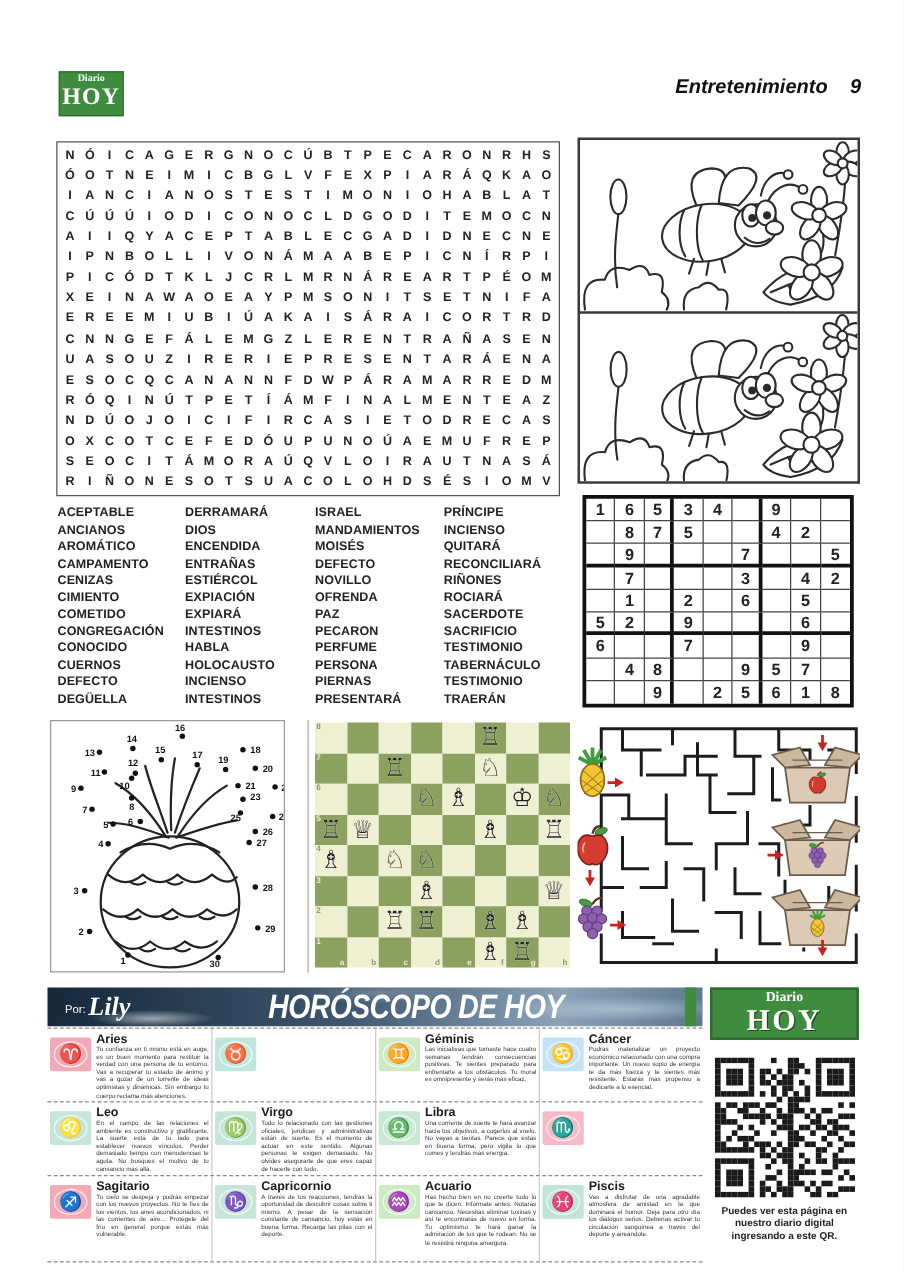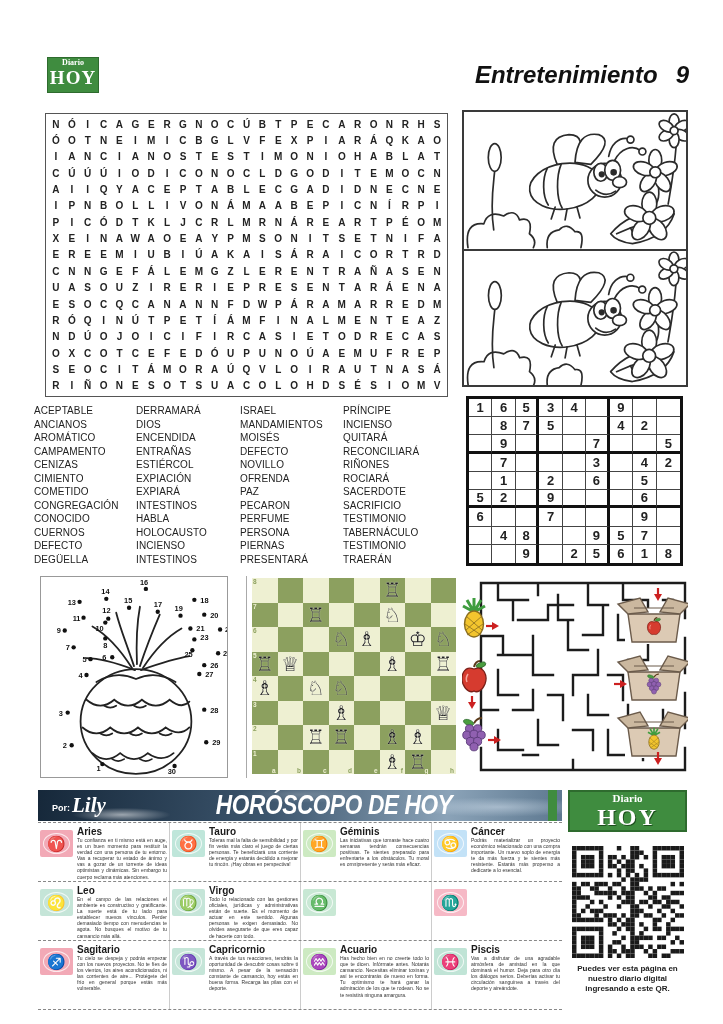--- a/index.html
+++ b/index.html
@@ -3,29 +3,29 @@
 <meta charset="utf-8">
 <style>
   html,body{margin:0;padding:0;background:#e8e8e8;font-family:"Liberation Sans",sans-serif;}
   .page{position:relative;width:723px;height:1024px;background:#fff;margin:0 auto;overflow:hidden;color:#111;}
 
   
   .hdr-logo{position:absolute;left:47px;top:57px;width:50px;height:34px;background:var(--green,#3f8c3f);border:1px solid #2e6b2e;text-align:center;color:#fff;}
   .hdr-logo .lt{font-family:"Liberation Serif",serif;font-weight:bold;font-size:8px;line-height:9px;}
   .hdr-logo .lm{font-family:"Liberation Serif",serif;font-weight:bold;font-size:19px;line-height:21px;letter-spacing:1px;}
   .hdr-date{position:absolute;left:106px;top:66px;font-size:15px;color:#222;}
-  .hdr-section{position:absolute;right:34px;top:61px;font-size:24px;font-weight:bold;font-style:italic;color:#111;}
+  .hdr-section{position:absolute;right:34px;top:61px;font-size:16px;font-weight:bold;font-style:italic;color:#111;}
   .hdr-section .pg{margin-left:18px;}
 
   
   .ws-box{position:absolute;left:45px;top:113px;width:403px;height:284px;border:1px solid #555;box-sizing:border-box;background:#fff;display:grid;grid-template-columns:repeat(25,1fr);grid-template-rows:repeat(17,1fr);padding:2px;}
   .ws-cell{display:flex;align-items:center;justify-content:center;font-size:10px;font-weight:bold;color:#222;}
 
   
-  .wordlist{position:absolute;left:34px;top:404px;width:404px;height:164px;display:grid;grid-template-columns:102px 104px 103px 95px;}
+  .wordlist{position:absolute;left:46px;top:404px;width:404px;height:164px;display:grid;grid-template-columns:102px 104px 103px 95px;font-weight:bold;}
   .wl-col{display:flex;flex-direction:column;}
   .wl-item{font-size:10px;line-height:13.5px;color:#222;letter-spacing:.1px;}
 
   
   .bees{position:absolute;left:462px;top:110px;width:226px;height:277px;border:2px solid #3a3a3a;box-sizing:border-box;background:#fff;}
   .bee-panel{width:100%;height:50%;box-sizing:border-box;overflow:hidden;}
   .bee-panel+.bee-panel{border-top:2px solid #3a3a3a;}
   .bee-panel svg{display:block;width:100%;height:100%;}
 
   
@@ -56,21 +56,21 @@
   .maze svg{display:block;width:100%;height:100%;}
 
   
   .h-bar{position:absolute;left:38px;top:790px;width:524px;height:31px;background:
     radial-gradient(70px 10px at 16% 80%,rgba(255,255,255,.55),rgba(255,255,255,0) 70%),
     radial-gradient(90px 12px at 50% 15%,rgba(255,255,255,.22),rgba(255,255,255,0) 70%),
     radial-gradient(130px 14px at 88% 55%,rgba(215,228,240,.5),rgba(215,228,240,0) 70%),
     linear-gradient(95deg,#16283a,#3d566e 45%,#8ba3b8 78%,#5d7890);
     display:flex;align-items:center;}
   .h-byline{margin-left:14px;color:#fff;white-space:nowrap;}
-  .h-byline .por{font-size:9px;font-weight:bold;vertical-align:middle;}
+  .h-byline .por{font-size:9px;font-weight:normal;vertical-align:middle;}
   .h-byline .lily{font-family:"Liberation Serif",serif;font-style:italic;font-weight:bold;font-size:21px;margin-left:2px;}
   .h-title{flex:1;text-align:center;color:#fff;font-weight:bold;font-style:italic;font-size:27px;letter-spacing:-.5px;transform:scaleX(.84);white-space:nowrap;}
   .h-cap{position:absolute;left:548px;top:790px;width:9px;height:31px;background:var(--green,#3f8c3f);}
 
   .h-rows{position:absolute;left:38px;top:822px;width:524px;}
   .h-row{display:flex;border-top:1px dashed #888;}
   .h-row:last-child{border-bottom:1px dashed #888;}
   .h-entry{width:25%;box-sizing:border-box;display:flex;padding:3px 2px 2px 2px;overflow:hidden;}
   .h-entry+.h-entry{border-left:1px solid #ccc;}
   .h-icon{width:33px;height:27px;border-radius:2px;flex:0 0 33px;margin-top:4px;display:flex;align-items:center;justify-content:center;position:relative;}
@@ -1149,24 +1149,20 @@
           </div>
         <div class="h-txt">
             <div class="h-name">Aries</div>
             <div class="h-body">Tu confianza en ti mismo está en auge, es un buen momento para restituir la verdad con una persona de tu entorno. Vas a recuperar tu estado de ánimo y vas a gozar de un torrente de ideas optimistas y dinámicas. Sin embargo tu cuerpo reclama más atenciones.</div>
           </div>
         </div>
         <div class="h-entry">
           <div class="h-icon" style="background:#bfe6da">
             <span class="sym" style="color:#2e7d6e">♉</span>
           </div>
-        <div class="h-txt">
-            <div class="h-name">Tauro</div>
-            <div class="h-body">Toleras mal la falta de sensibilidad y por fin verás más claro el juego de ciertas personas. Te beneficiará una corriente de energía y estarás decidido a mejorar tu rincón. ¡Hay obras en perspectiva!</div>
-          </div>
         </div>
         <div class="h-entry">
           <div class="h-icon" style="background:#cdeac2">
             <span class="sym" style="color:#4e8c3f">♊</span>
           </div>
         <div class="h-txt">
             <div class="h-name">Géminis</div>
             <div class="h-body">Las iniciativas que tomaste hace cuatro semanas tendrán consecuencias positivas. Te sientes preparado para enfrentarte a los obstáculos. Tu moral es omnipresente y serás más eficaz.</div>
           </div>
         </div>
@@ -1195,20 +1191,24 @@
             <span class="sym" style="color:#2e7d6e">♍</span>
           </div>
         <div class="h-txt">
             <div class="h-name">Virgo</div>
             <div class="h-body">Todo lo relacionado con las gestiones oficiales, jurídicas y administrativas están de suerte. Es el momento de actuar en este sentido. Algunas personas te exigen demasiado. No olvides asegurarte de que eres capaz de hacerte con todo.</div>
           </div>
         </div>
         <div class="h-entry">
           <div class="h-icon" style="background:#c8e8d4">
             <span class="sym" style="color:#3a8a62">♎</span>
+          </div>
+        <div class="h-txt">
+            <div class="h-name">Libra</div>
+            <div class="h-body">Una corriente de suerte te hará avanzar hacia tus objetivos, a cogerlos al vuelo. No vayas a tientas. Parece que estás en buena forma, pero vigila lo que comes y tendrás más energía.</div>
           </div>
         </div>
         <div class="h-entry">
           <div class="h-icon" style="background:#f6b9c6">
             <span class="sym" style="color:#c22b3a">♏</span>
           </div>
         </div>
       </div>
       <div class="h-row r3">
         <div class="h-entry">

